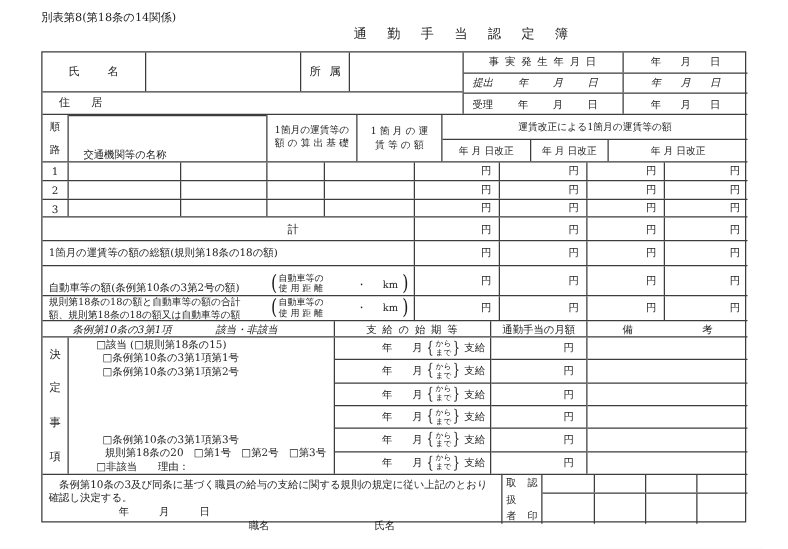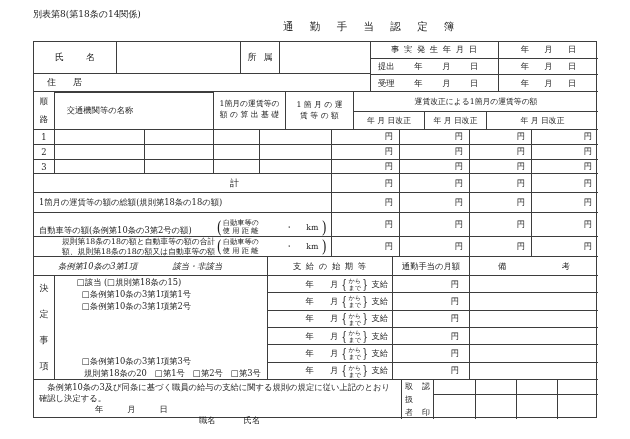--- a/index.html
+++ b/index.html
@@ -64,21 +64,21 @@
 
     <div class="abs bL col" style="left:336px;top:0;width:228px;height:49px;">
       <div class="fx" style="flex:1;">
         <div class="ctr" style="width:127px;font-size:8.3px;letter-spacing:1px;">事 実 発 生 年 月 日</div>
         <div class="bL fx" style="flex:1;align-items:center;justify-content:space-around;padding:0 14px;font-size:8.3px;">
           <span>年</span>
             <span>月</span>
             <span>日</span>
         </div>
       </div>
-      <div class="bT fx" style="flex:1;">
+      <div class="bT fx" style="flex:1;font-style:italic;">
         <div class="fx" style="width:127px;align-items:center;font-size:8.3px;">
           <span style="padding-left:7px;">提出</span>
           <div class="fx" style="flex:1;justify-content:space-around;padding:0 10px;">
             <span>年</span>
               <span>月</span>
               <span>日</span>
           </div>
         </div>
         <div class="bL fx" style="flex:1;align-items:center;justify-content:space-around;padding:0 14px;font-size:8.3px;">
           <span>年</span>
@@ -104,21 +104,21 @@
     </div>
 
     <div class="abs bT col" style="left:0;top:49px;width:564px;height:165px;">
 
       <div class="fx" style="height:37px;">
         <div class="col f85" style="width:20px;justify-content:space-around;align-items:center;">
           <span>順</span>
             <span>路</span>
         </div>
         <div class="bL col" style="width:159px;">
-          <div class="bT fx" style="flex:1;">
+          <div class="bT fx" style="flex:1;align-items:flex-end;">
             <div class="ctr f85" style="width:90px;">交通機関等の名称</div>
           </div>
         </div>
         <div class="bL ctr f8" style="width:72px;">
           <div class="stack" style="line-height:1.4;">
             <span>1箇月の運賃等の</span>
             <span>額 の 算 出 基 礎</span>
           </div>
         </div>
         <div class="bL ctr f8" style="width:68px;">
@@ -250,21 +250,21 @@
         <div class="bL yen-cell" style="width:62px;">
             <span>円</span>
           </div>
         <div class="bL yen-cell" style="flex:1;">
             <span>円</span>
           </div>
       </div>
 
       <div class="bT fx" style="height:20px;">
         <div class="fx" style="width:297px;align-items:center;">
-          <div class="stack" style="flex:1;padding-left:5px;font-size:7.8px;line-height:1.2;margin-left:23px;">
+          <div class="stack" style="flex:1;padding-left:5px;font-size:7.8px;line-height:1.2;">
             <span>規則第18条の18の額と自動車等の額の合計</span>
             <span>額、規則第18条の18の額又は自動車等の額</span>
           </div>
           <div class="fx" style="align-items:center;margin-right:3px;">
             <span class="bigparen">(</span>
             <div class="stack dist">
               <span>自動車等の</span>
               <span>使 用 距 離</span>
             </div>
             <span class="f85" style="margin-left:26px;">・</span>
@@ -307,20 +307,21 @@
           <span>定</span>
           <span>事</span>
           <span>項</span>
         </div>
         <div class="bL col f85" style="width:213px;">
           <div class="vctr" style="flex:1;padding-left:22px;">□該当 (□規則第18条の15)</div>
           <div class="vctr" style="flex:1;padding-left:27px;">□条例第10条の3第1項第1号</div>
           <div class="vctr" style="flex:1;padding-left:27px;">□条例第10条の3第1項第2号</div>
           <div class="vctr" style="flex:1;padding-left:27px;margin-top:43px;">□条例第10条の3第1項第3号</div>
           <div class="vctr" style="flex:1;padding-left:29px;">規則第18条の20　□第1号　□第2号　□第3号</div>
+          <div class="vctr" style="flex:1;padding-left:22px;">□非該当　　理由：</div>
         </div>
 
         <div class="bL col" style="width:125px;">
           <div class="rend f85" style="flex:1;padding-right:4px;">
             <span>年</span>
             <span style="margin-left:16px;">月</span>
             <span class="brace" style="margin-left:2px;">{</span>
             <span class="stack fromto">
                 <span>から</span>
                 <span>まで</span>
@@ -418,21 +419,21 @@
     </div>
 
     <div class="abs bT fx" style="left:0;top:337px;width:564px;height:40px;">
       <div style="width:367px;padding:2px 5px 0 5px;font-size:8.3px;line-height:1.3;">
         <div>　条例第10条の3及び同条に基づく職員の給与の支給に関する規則の規定に従い上記のとおり確認し決定する。</div>
         <div class="fx" style="padding-left:56px;gap:24px;">
           <span>年</span>
           <span>月</span>
           <span>日</span>
         </div>
-        <div class="fx" style="padding-left:160px;gap:28px;margin-top:1px;">
+        <div class="fx" style="padding-left:160px;gap:84px;margin-top:1px;">
           <span>職名</span>
           <span>氏名</span>
         </div>
       </div>
       <div class="bL fx" style="width:32px;padding:1px 3px;justify-content:space-between;font-size:8px;">
         <div class="col" style="justify-content:space-between;align-items:center;">
           <span>取</span>
           <span>扱</span>
           <span>者</span>
         </div>

